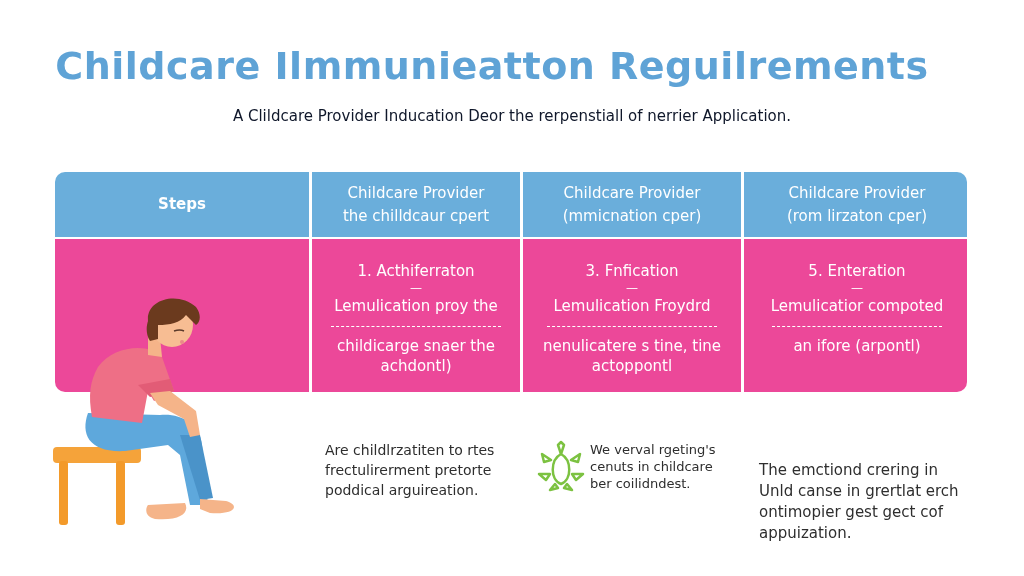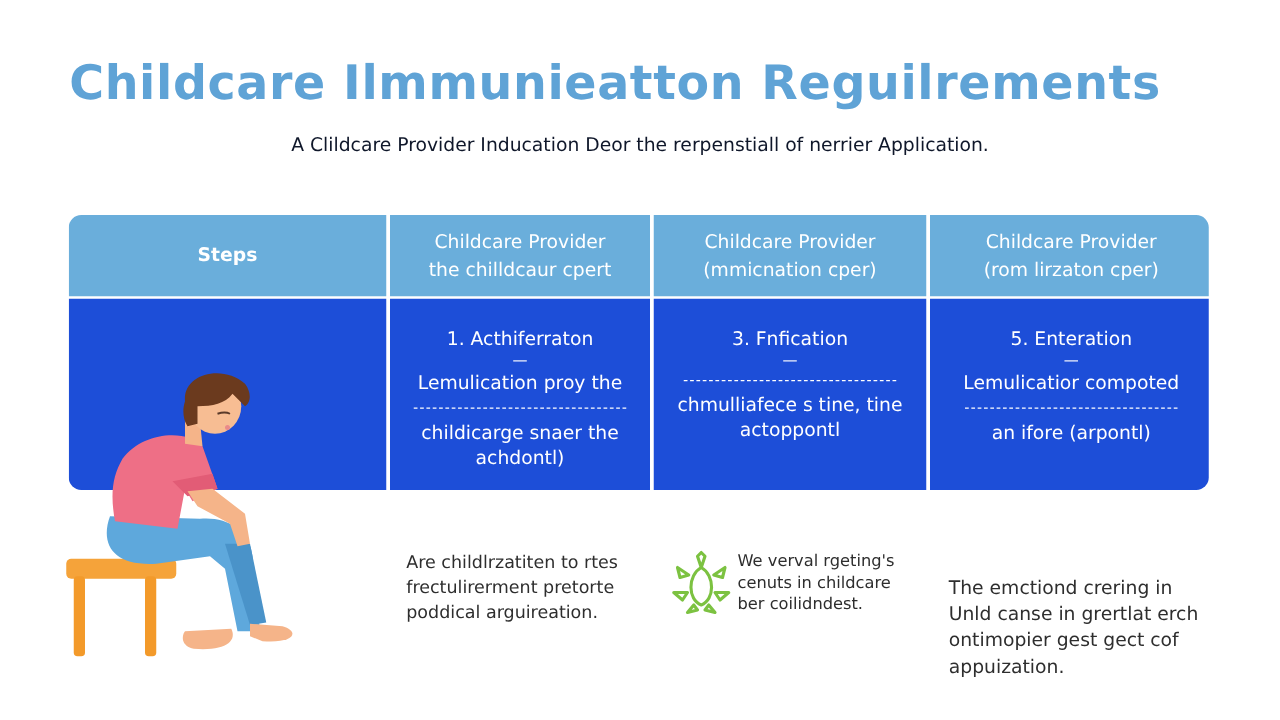--- a/index.html
+++ b/index.html
@@ -21,21 +21,21 @@
       display: grid; grid-template-columns: 254px 208px 218px 226px; column-gap: 3px;
       border-radius: 10px; overflow: hidden;
     }
     .col { display: flex; flex-direction: column; }
     .head {
       height: 65px; background: #6aaedb; color: #fff; display: flex; flex-direction: column;
       justify-content: center; align-items: center; text-align: center; font-size: 15px; line-height: 23px;
     }
     .head.left { align-items: center; font-weight: bold; }
     .body {
-      flex: 1; background: #1d4ed8; margin-top: 2px; display: flex; flex-direction: column;
+      flex: 1; background: #ec4899; margin-top: 2px; display: flex; flex-direction: column;
       align-items: center; padding-top: 22px; color: #ffffff; font-size: 15px; text-align: center;
     }
     .body .step { line-height: 20px; }
     .body .tick { line-height: 14px; font-size: 12px; }
     .body .line1 { line-height: 22px; }
     .body .dash { width: 170px; border-top: 1px dashed #ffffff; margin: 9px 0 9px; }
     .body .desc { line-height: 20px; }
 
     .figure { position: absolute; left: 50px; top: 295px; width: 200px; height: 240px; }
 
@@ -77,22 +77,23 @@
   </div>
 
   <div class="col">
     <div class="head">
       <span>Childcare Provider</span>
       <span>(mmicnation cper)</span>
     </div>
     <div class="body">
       <span class="step">3. Fnfication</span>
       <span class="tick">—</span>
+      <span class="line1">Lemulication Froydrd</span>
       <div class="dash"></div>
-      <span class="desc">chmulliafece s tine, tine</span>
+      <span class="desc">nenulicatere s tine, tine</span>
       <span class="desc">actoppontl</span>
     </div>
   </div>
 
   <div class="col">
     <div class="head">
       <span>Childcare Provider</span>
       <span>(rom lirzaton cper)</span>
     </div>
     <div class="body">

